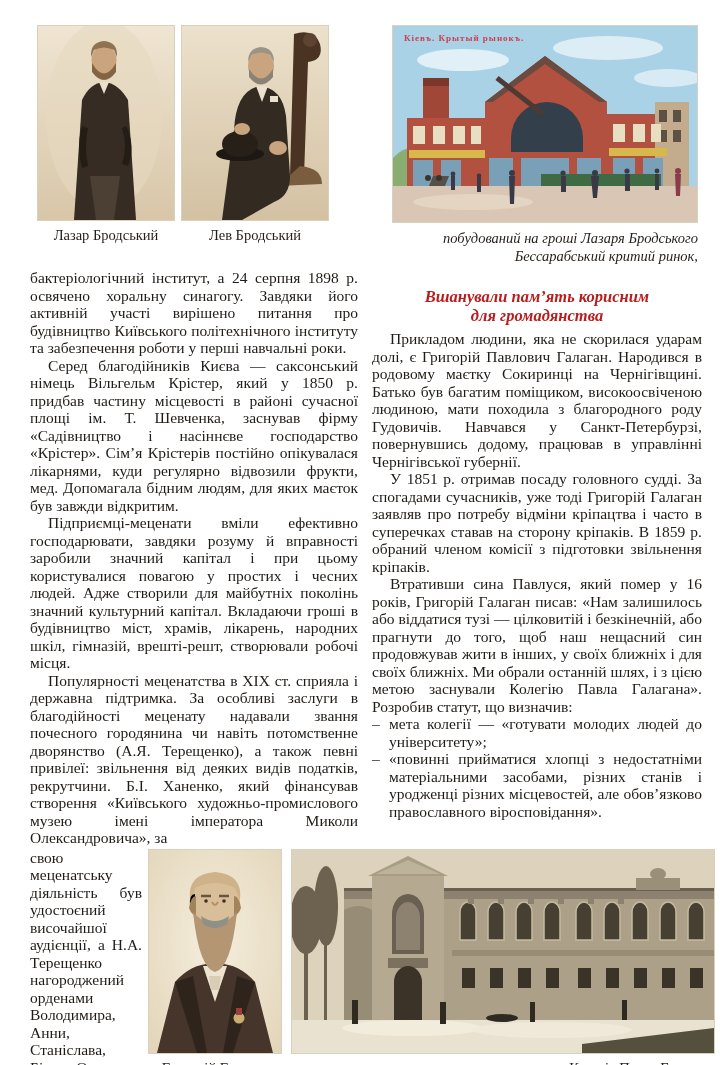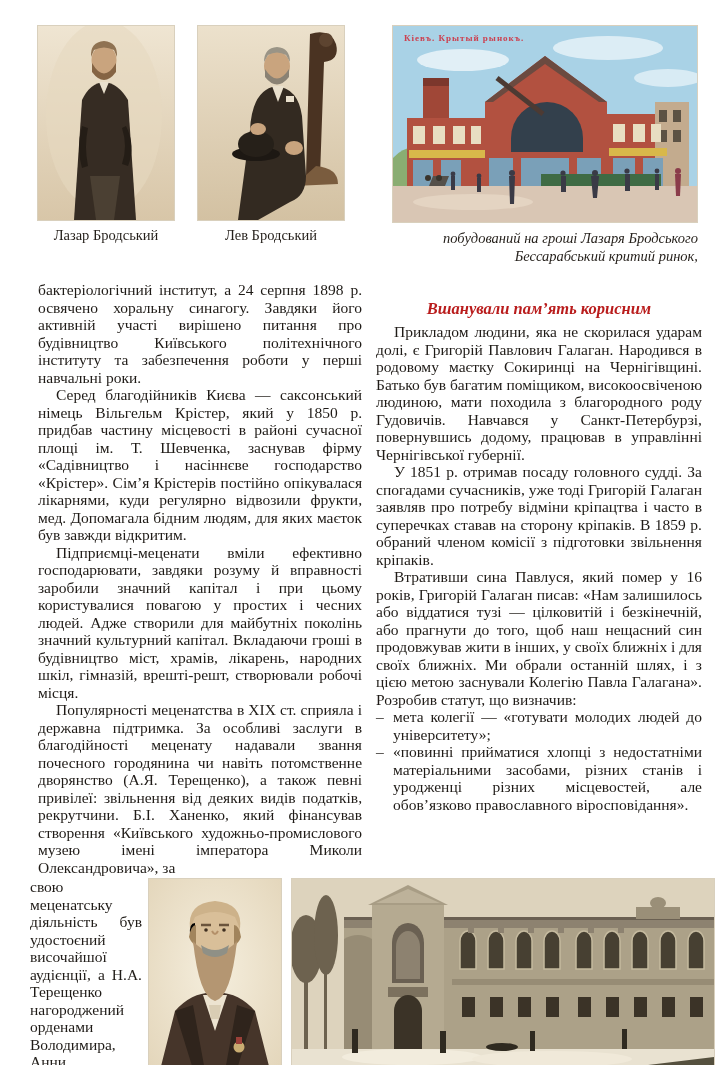--- a/index.html
+++ b/index.html
@@ -15,35 +15,35 @@
   
   .top-row{display:flex;padding:25px 30px 0 37px;align-items:flex-start;}
   .fig{display:block;margin:0;}
   .photo{display:block;border:1px solid #d9d0bd;box-sizing:border-box;}
   .fig-caption{
     font-size:14.5px;line-height:18px;margin-top:5px;
     text-align:center;color:#241f1a;
   }
   .portrait1 .photo{width:138px;height:196px;}
   .portrait2 .photo{width:148px;height:196px;}
-  .portrait2{margin-left:22px;}
+  .portrait2{margin-left:6px;}
   .postcard-group{margin-left:auto;width:306px;}
   .postcard-wrap{position:relative;width:306px;height:198px;}
   .postcard-wrap .photo{width:306px;height:198px;}
   .postcard-title{
     position:absolute;top:8px;left:12px;
     font-size:9px;font-weight:bold;color:#cc4150;letter-spacing:1px;
     font-family:"Liberation Serif",serif;
   }
   .postcard-caption{
     font-style:italic;font-size:14.5px;line-height:18px;margin-top:6px;
     text-align:right;color:#241f1a;
   }
   
-  .columns{display:flex;padding:4px 26px 0 38px;gap:14px;margin-top:12px;}
+  .columns{display:flex;padding:4px 26px 0 30px;gap:14px;}
   .col-left{width:328px;}
   .col-right{width:330px;}
   .body-text p{
     margin:0;font-size:15.5px;line-height:17.5px;text-align:justify;
     hyphens:auto;-webkit-hyphens:auto;
   }
   .body-text p.indent{text-indent:18px;}
   .red-heading{
     margin-top:18px;margin-bottom:5px;
     color:#b91c1c;font-weight:bold;font-style:italic;
@@ -207,20 +207,21 @@
     <div class="col-left body-text">
       <p>бактеріологічний інститут, а 24 серпня 1898 р. освячено хоральну синагогу. Завдяки його активній участі вирішено питання про будівництво Київського політехнічного інституту та забезпечення роботи у перші навчальні роки.</p>
       <p class="indent">Серед благодійників Києва — саксонський німець Вільгельм Крістер, який у 1850 р. придбав частину місцевості в районі сучасної площі ім. Т. Шевченка, заснував фірму «Садівництво і насіннєве господарство «Крістер». Сім’я Крістерів постійно опікувалася лікарнями, куди регулярно відвозили фрукти, мед. Допомагала бідним людям, для яких маєток був завжди відкритим.</p>
       <p class="indent">Підприємці-меценати вміли ефективно господарювати, завдяки розуму й вправності заробили значний капітал і при цьому користувалися повагою у простих і чесних людей. Адже створили для майбутніх поколінь значний культурний капітал. Вкладаючи гроші в будівництво міст, храмів, лікарень, народних шкіл, гімназій, врешті-решт, створювали робочі місця.</p>
       <p class="indent">Популярності меценатства в XIX ст. сприяла і державна підтримка. За особливі заслуги в благодійності меценату надавали звання почесного городянина чи навіть потомственне дворянство (А.Я. Терещенко), а також певні привілеї: звільнення від деяких видів податків, рекрутчини. Б.І. Ханенко, який фінансував створення «Київського художньо-промислового музею імені імператора Миколи Олександровича», за</p>
     </div>
 
     <div class="col-right body-text">
       <div class="red-heading">
         <div>Вшанували пам’ять корисним</div>
+        <div>для громадянства</div>
       </div>
       <p class="indent">Прикладом людини, яка не скорилася ударам долі, є Григорій Павлович Галаган. Народився в родовому маєтку Сокиринці на Чернігівщині. Батько був багатим поміщиком, високоосвіченою людиною, мати походила з благородного роду Гудовичів. Навчався у Санкт-Петербурзі, повернувшись додому, працював в управлінні Чернігівської губернії.</p>
       <p class="indent">У 1851 р. отримав посаду головного судді. За спогадами сучасників, уже тоді Григорій Галаган заявляв про потребу відміни кріпацтва і часто в суперечках ставав на сторону кріпаків. В 1859 р. обраний членом комісії з підготовки звільнення кріпаків.</p>
       <p class="indent">Втративши сина Павлуся, який помер у 16 років, Григорій Галаган писав: «Нам залишилось або віддатися тузі — цілковитій і безкінечній, або прагнути до того, щоб наш нещасний син продовжував жити в інших, у своїх ближніх і для своїх ближніх. Ми обрали останній шлях, і з цією метою заснували Колегію Павла Галагана». Розробив статут, що визначив:</p>
       <div class="li">
         <span class="marker">–</span>
         <span class="li-text">мета колегії — «готувати молодих людей до університету»;</span>
       </div>
       <div class="li">
         <span class="marker">–</span>

